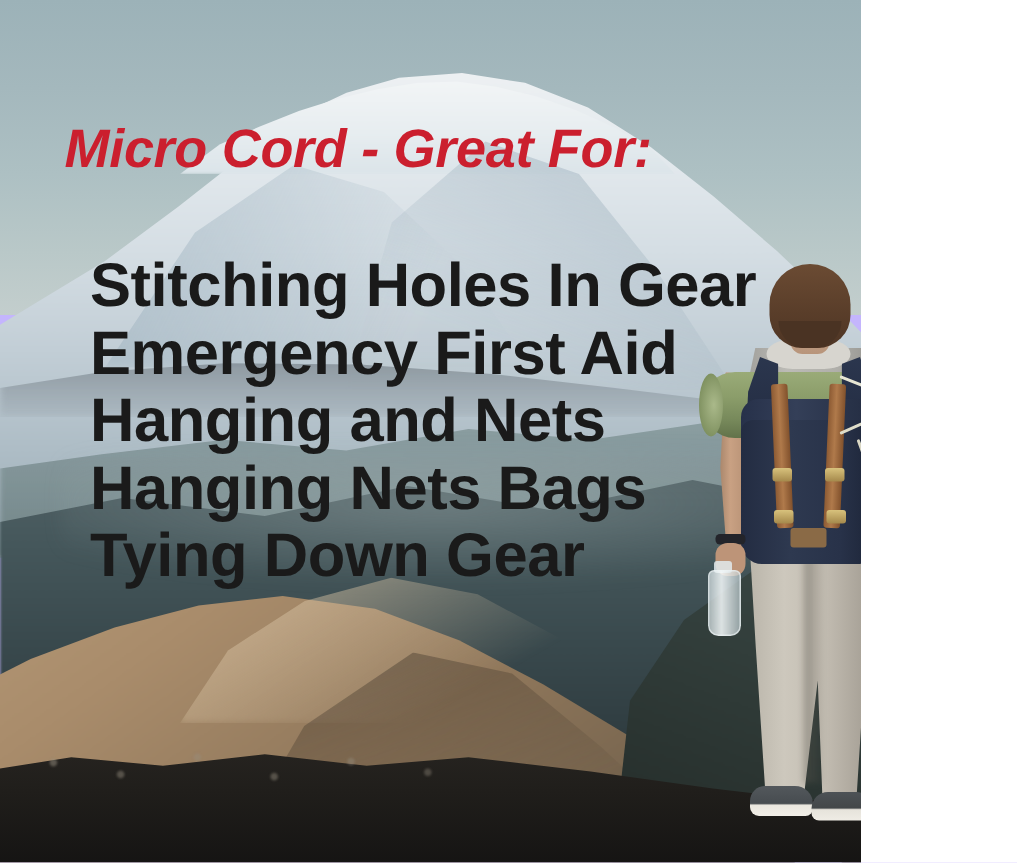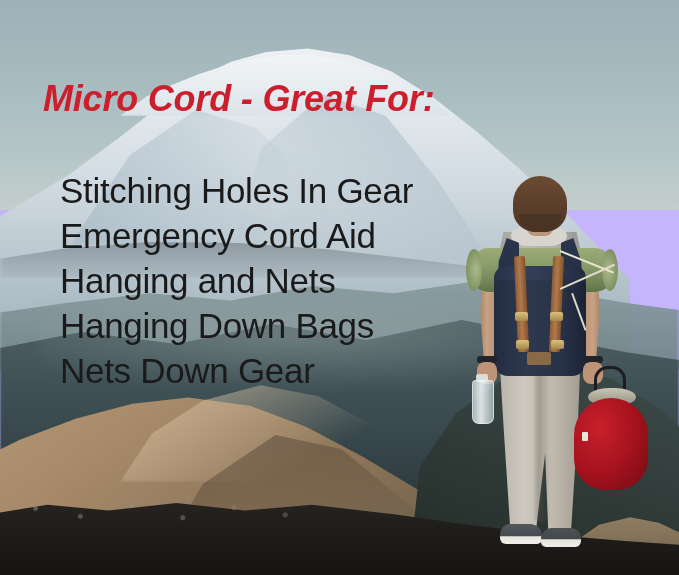--- a/index.html
+++ b/index.html
@@ -6,21 +6,21 @@
     margin: 0;
     padding: 0;
     background: #ffffff;
   }
   body {
     font-family: "Liberation Sans", sans-serif;
   }
 
   #poster {
     position: relative;
-    width: 679px;
+    width: 574px;
     height: 575px;
     overflow: hidden;
     background: #c4b5fd;
   }
 
   
   .photo {
     position: absolute;
     inset: 0;
     overflow: hidden;
@@ -482,22 +482,22 @@
     letter-spacing: -0.2px;
     white-space: nowrap;
   }
   .benefit-list {
     position: absolute;
     left: 60px; top: 168px;
     margin: 0; padding: 0;
     list-style: none;
   }
   .benefit-list li {
-    font-size: 35px;
-    font-weight: normal;
+    font-size: 41px;
+    font-weight: bold;
     color: #1a1a1a;
     line-height: 45px;
     letter-spacing: -0.3px;
     white-space: nowrap;
   }
 </style>
 </head>
 <body>
 
 <div id="poster">
@@ -566,19 +566,19 @@
     <div class="sack-handle"></div>
     <div class="sack-top"></div>
     <div class="sack"></div>
     <div class="sack-tag"></div>
   </div>
 
   <div class="headline">Micro Cord - Great For:</div>
 
   <ul class="benefit-list">
     <li>Stitching Holes In Gear</li>
-    <li>Emergency Cord Aid</li>
+    <li>Emergency First Aid</li>
     <li>Hanging and Nets</li>
-    <li>Hanging Down Bags</li>
-    <li>Nets Down Gear</li>
+    <li>Hanging Nets Bags</li>
+    <li>Tying Down Gear</li>
   </ul>
 
 </div>
 
 </body></html>

